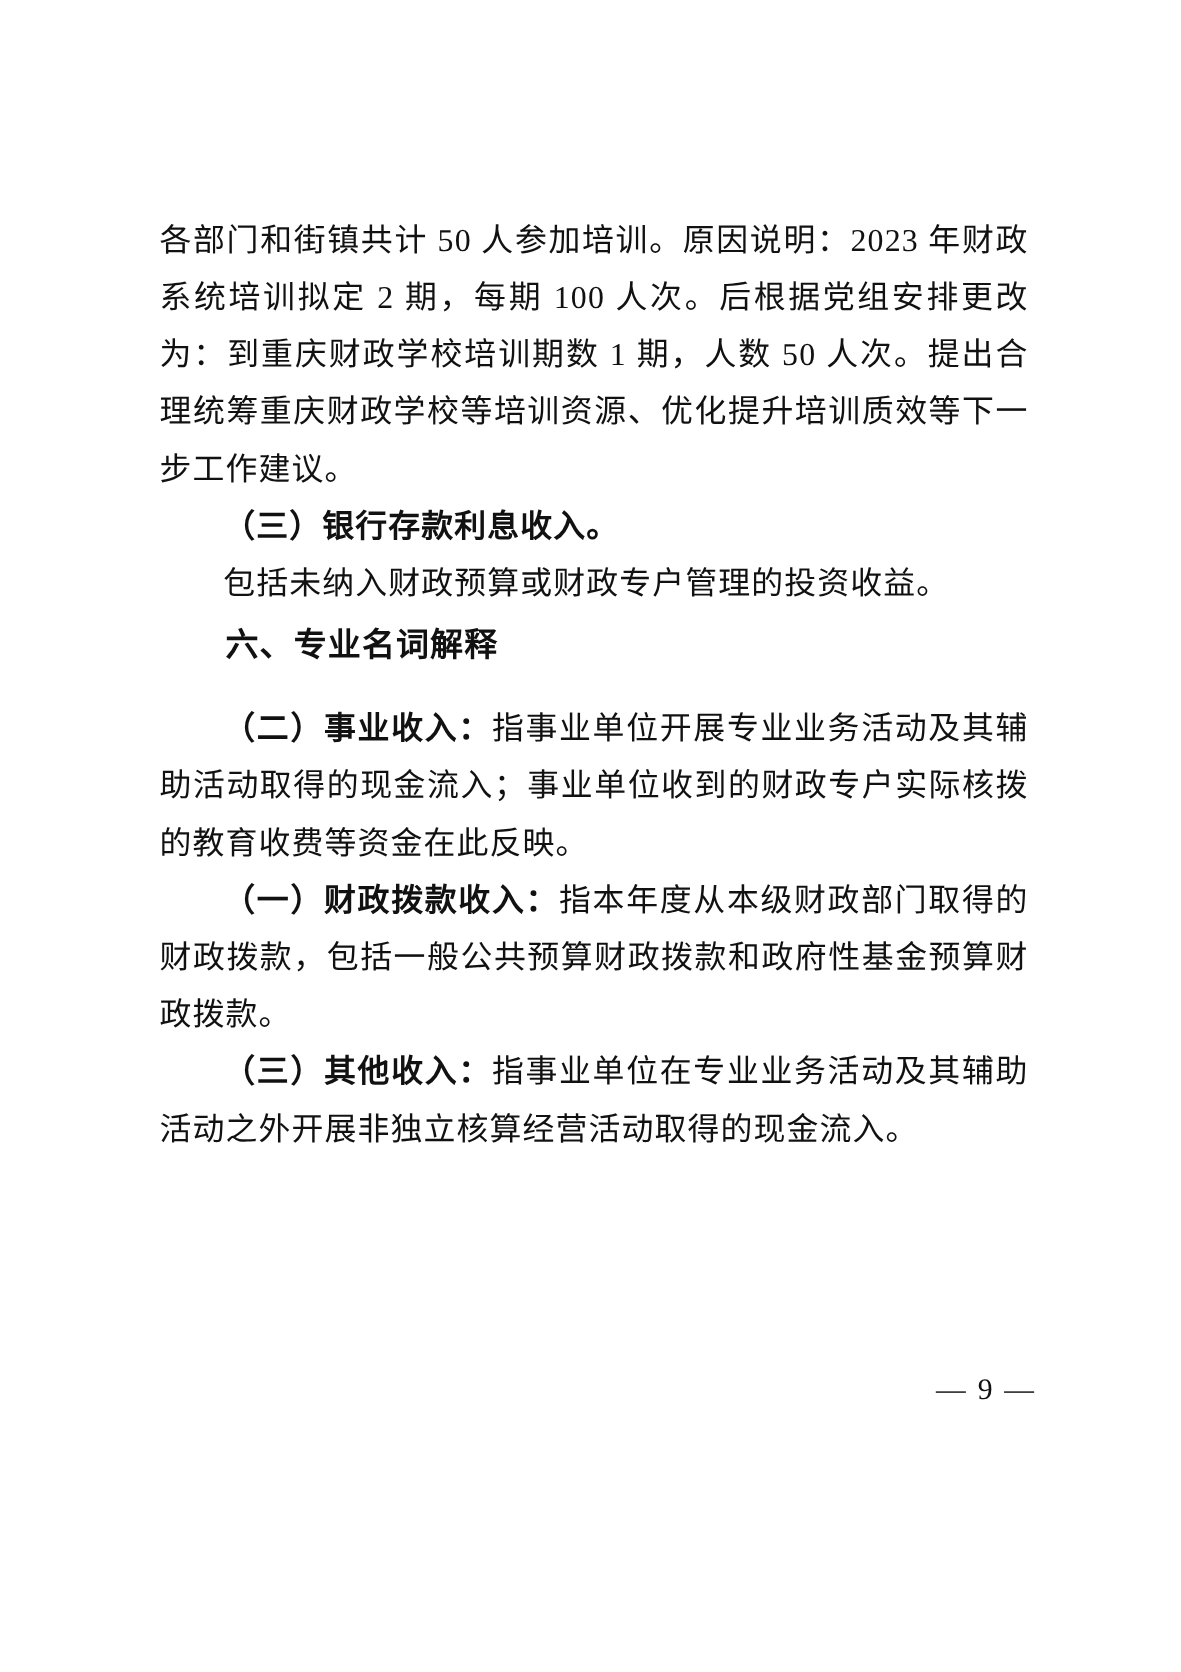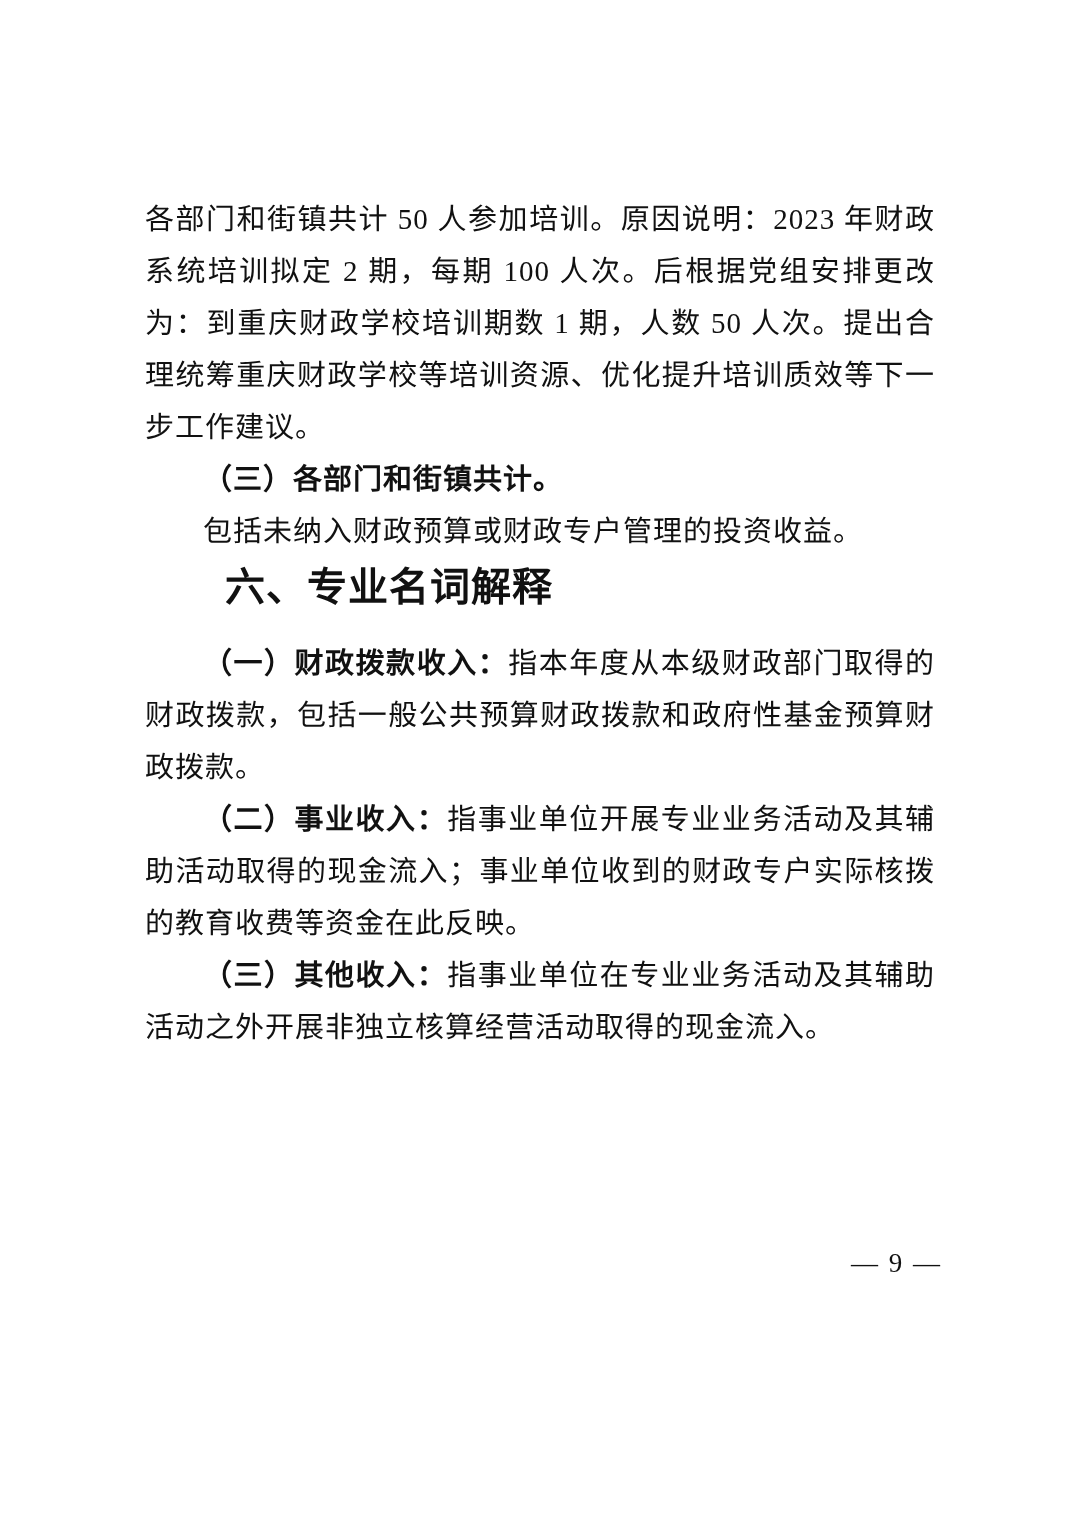--- a/index.html
+++ b/index.html
@@ -34,21 +34,21 @@
   }
   .para-indent {
     text-indent: 2em;
   }
   .bold-serif {
     font-weight: bold;
   }
   .section-heading {
     font-family: "Liberation Sans", "DejaVu Sans", sans-serif;
     font-weight: bold;
-    font-size: 40px;
+    font-size: 30px;
     text-indent: 2em;
     margin-top: 4px !important;
     margin-bottom: 24px !important;
   }
   .footer {
     position: absolute;
     right: 132px;
     bottom: 14px;
     font-size: 27px;
     letter-spacing: 2px;
@@ -58,29 +58,29 @@
 </style>
 </head>
 <body>
 
 <div class="page">
 
   <div class="content">
 
     <p>各部门和街镇共计 50 人参加培训。原因说明：2023 年财政系统培训拟定 2 期，每期 100 人次。后根据党组安排更改为：到重庆财政学校培训期数 1 期，人数 50 人次。提出合理统筹重庆财政学校等培训资源、优化提升培训质效等下一步工作建议。</p>
 
-    <p class="para-indent bold-serif">（三）各部门和街镇共计。</p>
+    <p class="para-indent bold-serif">（三）银行存款利息收入。</p>
 
     <p class="para-indent">包括未纳入财政预算或财政专户管理的投资收益。</p>
 
     <p class="section-heading">六、专业名词解释</p>
 
+    <p class="para-indent"><span class="bold-serif">（二）事业收入：</span><span>指事业单位开展专业业务活动及其辅助活动取得的现金流入；事业单位收到的财政专户实际核拨的教育收费等资金在此反映。</span></p>
+
     <p class="para-indent"><span class="bold-serif">（一）财政拨款收入：</span><span>指本年度从本级财政部门取得的财政拨款，包括一般公共预算财政拨款和政府性基金预算财政拨款。</span></p>
-
-    <p class="para-indent"><span class="bold-serif">（二）事业收入：</span><span>指事业单位开展专业业务活动及其辅助活动取得的现金流入；事业单位收到的财政专户实际核拨的教育收费等资金在此反映。</span></p>
 
     <p class="para-indent"><span class="bold-serif">（三）其他收入：</span><span>指事业单位在专业业务活动及其辅助活动之外开展非独立核算经营活动取得的现金流入。</span></p>
 
 
   </div>
 
   <div class="footer">— 9 —</div>
 
 </div>
 

